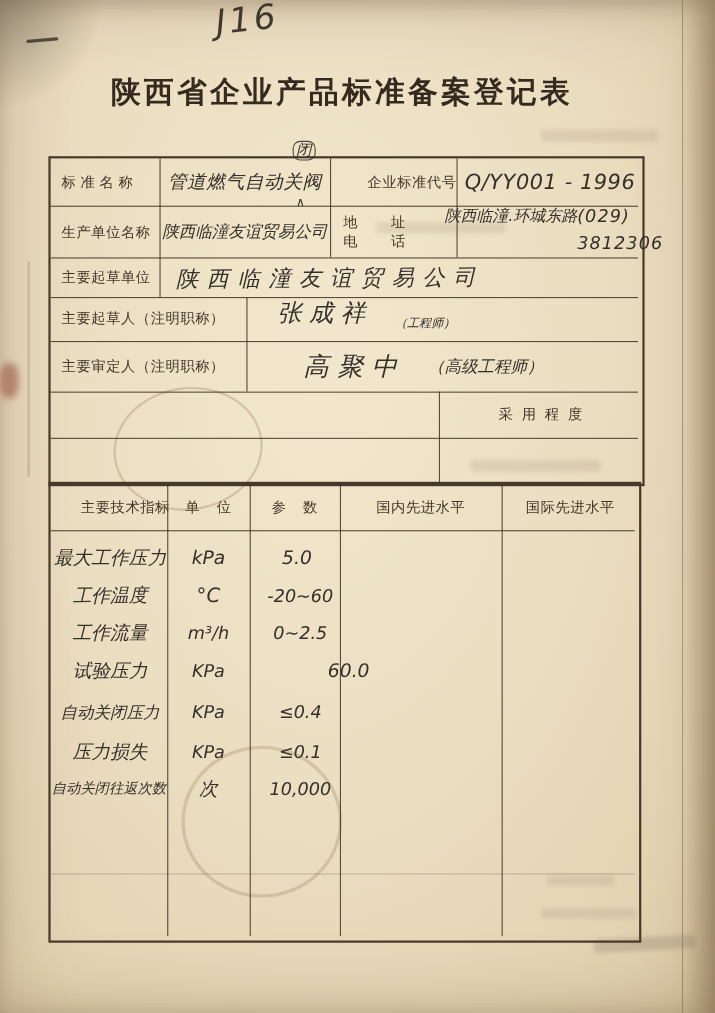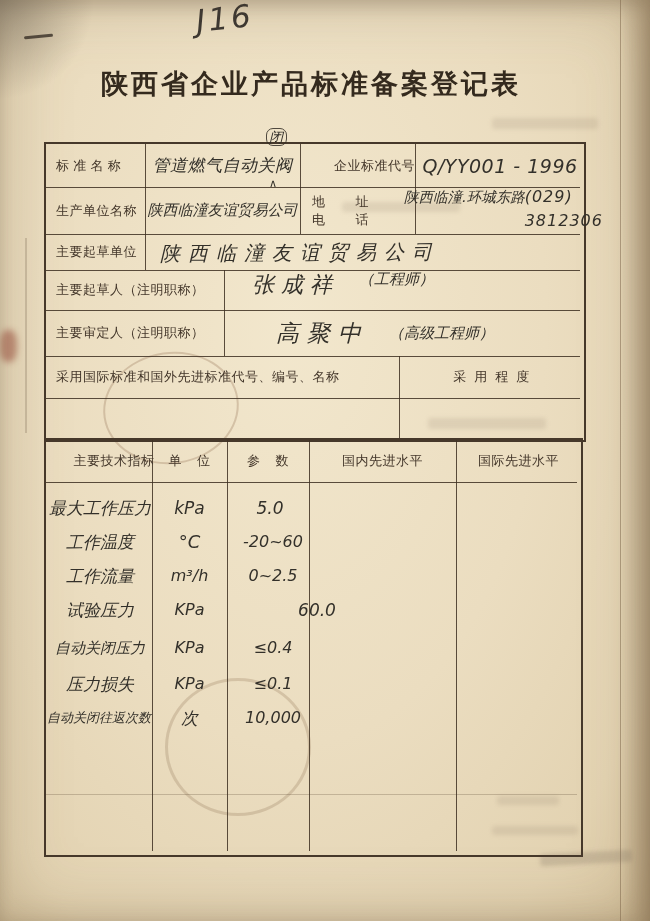--- a/index.html
+++ b/index.html
@@ -98,34 +98,31 @@
     <div class="abs lbl padl" style="left:0;top:90px;width:99px;height:36px;">
       <span>主要起草单位</span>
     </div>
     <div class="abs hw" style="left:100px;top:90px;width:438px;height:36px;display:flex;align-items:center;padding-left:14px;font-size:20px;letter-spacing:8px;transform:rotate(-.4deg);">陕西临潼友谊贸易公司</div>
 
     <div class="abs lbl padl" style="left:0;top:126px;width:178px;height:40px;">
       <span>主要起草人（注明职称）</span>
     </div>
     <div class="abs hw" style="left:178px;top:126px;width:360px;height:40px;display:flex;align-items:flex-start;padding-left:28px;gap:20px;">
       <span style="font-size:22px;letter-spacing:7px;">张成祥</span>
-      <span style="font-size:15px;">（工程师）</span>
+      <span style="font-size:11px;margin-top:16px;">（工程师）</span>
     </div>
 
     <div class="abs lbl padl" style="left:0;top:166px;width:178px;height:46px;">
       <span>主要审定人（注明职称）</span>
     </div>
     <div class="abs hw" style="left:178px;top:166px;width:360px;height:46px;display:flex;align-items:center;padding-left:52px;gap:20px;">
       <span style="font-size:23px;letter-spacing:8px;">高聚中</span>
       <span style="font-size:15px;">（高级工程师）</span>
     </div>
 
-    <div class="abs lbl padl" style="left:0;top:212px;width:353px;height:42px;">
-      <span>采用国际标准和国外先进标准代号、编号、名称</span>
-    </div>
     <div class="abs lbl ctr" style="left:353px;top:212px;width:185px;height:42px;">
       <span>采  用  程  度</span>
     </div>
 
     <div class="abs" style="left:0;top:254px;width:353px;height:42px;"></div>
     <div class="abs" style="left:353px;top:254px;width:185px;height:42px;"></div>
   </div>
 
   <div class="tablebox" style="left:44px;top:438px;width:535px;height:415px;">
 

